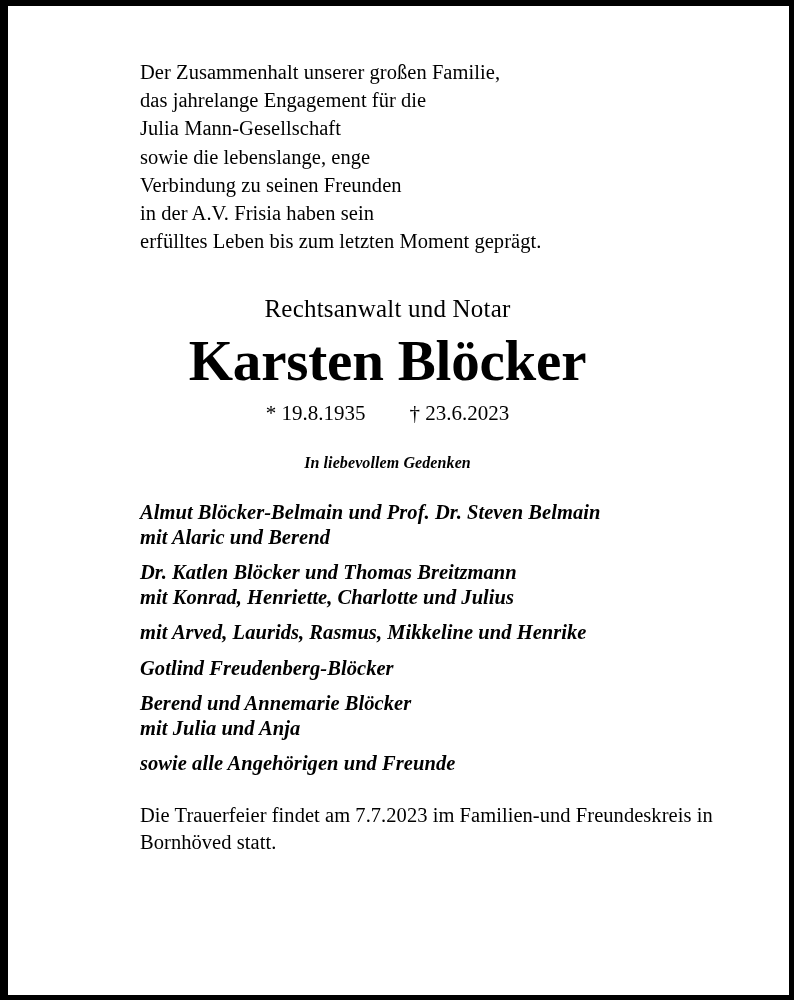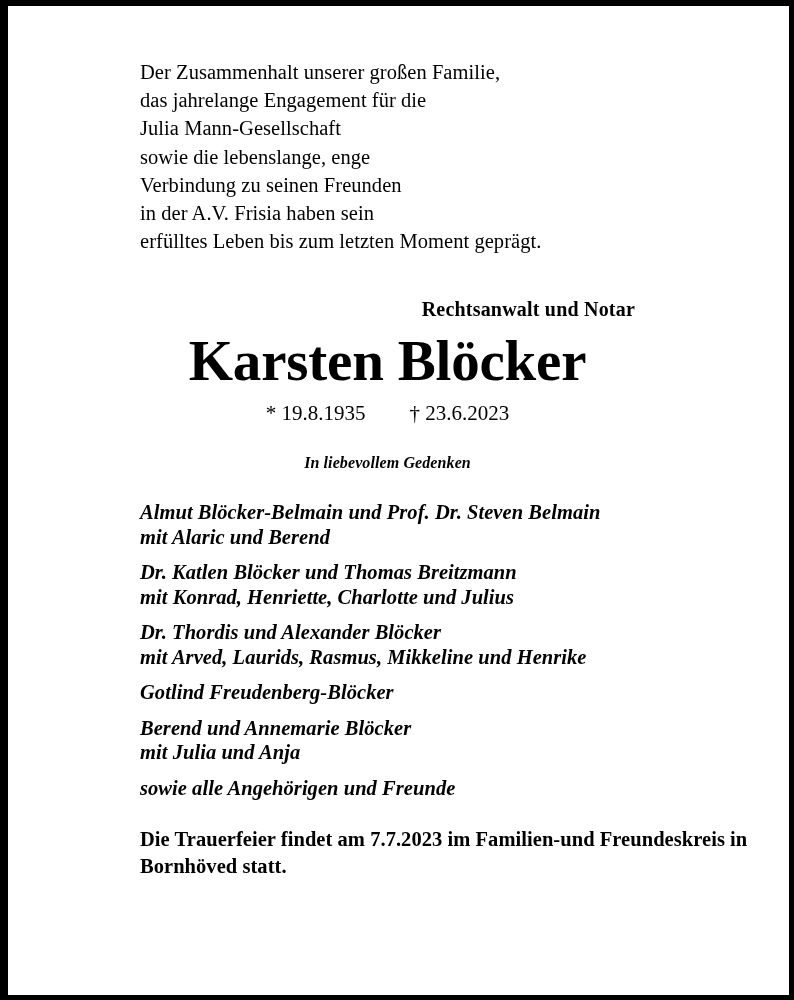--- a/index.html
+++ b/index.html
@@ -52,25 +52,24 @@
     white-space: pre;
   }
 
   
   .memorial {
     margin-top: 41px;
     text-align: center;
     padding-right: 130px;
   }
   .profession {
-    font-size: 20px;
-    font-weight: bold;
+    font-size: 25px;
+    font-weight: normal;
     line-height: 26px;
     letter-spacing: 0.2px;
-    text-align: right;
   }
   .full-name {
     font-size: 57px;
     font-weight: bold;
     line-height: 62px;
     letter-spacing: -0.2px;
     margin-top: 8px;
     white-space: nowrap;
   }
   .dates {
@@ -115,21 +114,20 @@
   
   .closing {
     margin-top: 26px;
     font-size: 20.5px;
     line-height: 27px;
     letter-spacing: 0.05px;
   }
   .closing .line {
     display: block;
     white-space: pre;
-    font-weight: bold;
   }
 </style>
 </head>
 <body>
 
 <div class="notice">
   <div class="notice-inner">
     <div class="content">
 
       <div class="intro">
@@ -155,21 +153,20 @@
           <span class="mourner-line">Almut Blöcker-Belmain und Prof. Dr. Steven Belmain</span>
           <span class="mourner-line">mit Alaric und Berend</span>
         </div>
 
         <div class="mourner-group">
           <span class="mourner-line">Dr. Katlen Blöcker und Thomas Breitzmann</span>
           <span class="mourner-line">mit Konrad, Henriette, Charlotte und Julius</span>
         </div>
 
         <div class="mourner-group">
-          <span class="mourner-line">Dr. Thordis und Alexander Blöcker</span>
           <span class="mourner-line">mit Arved, Laurids, Rasmus, Mikkeline und Henrike</span>
         </div>
 
         <div class="mourner-group">
           <span class="mourner-line">Gotlind Freudenberg-Blöcker</span>
         </div>
 
         <div class="mourner-group">
           <span class="mourner-line">Berend und Annemarie Blöcker</span>
           <span class="mourner-line">mit Julia und Anja</span>

